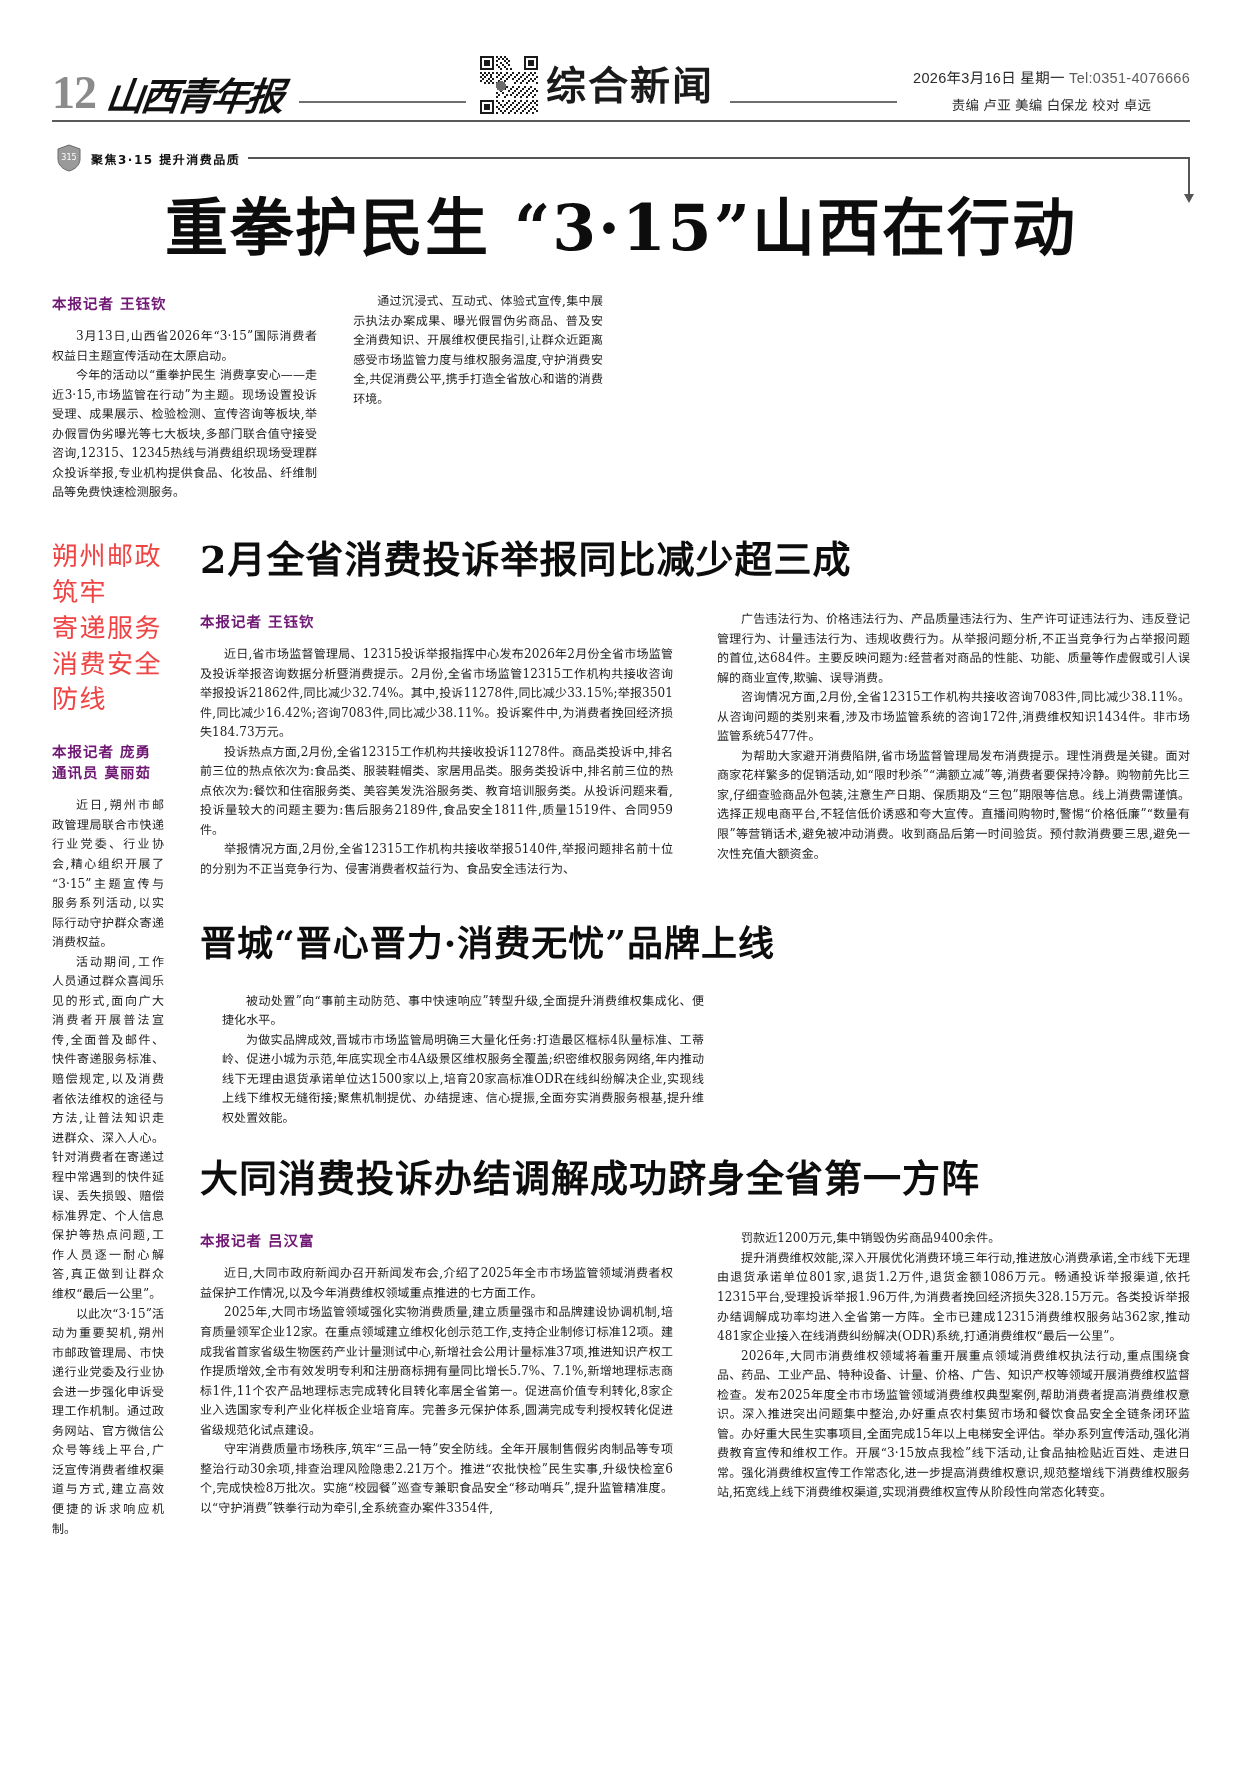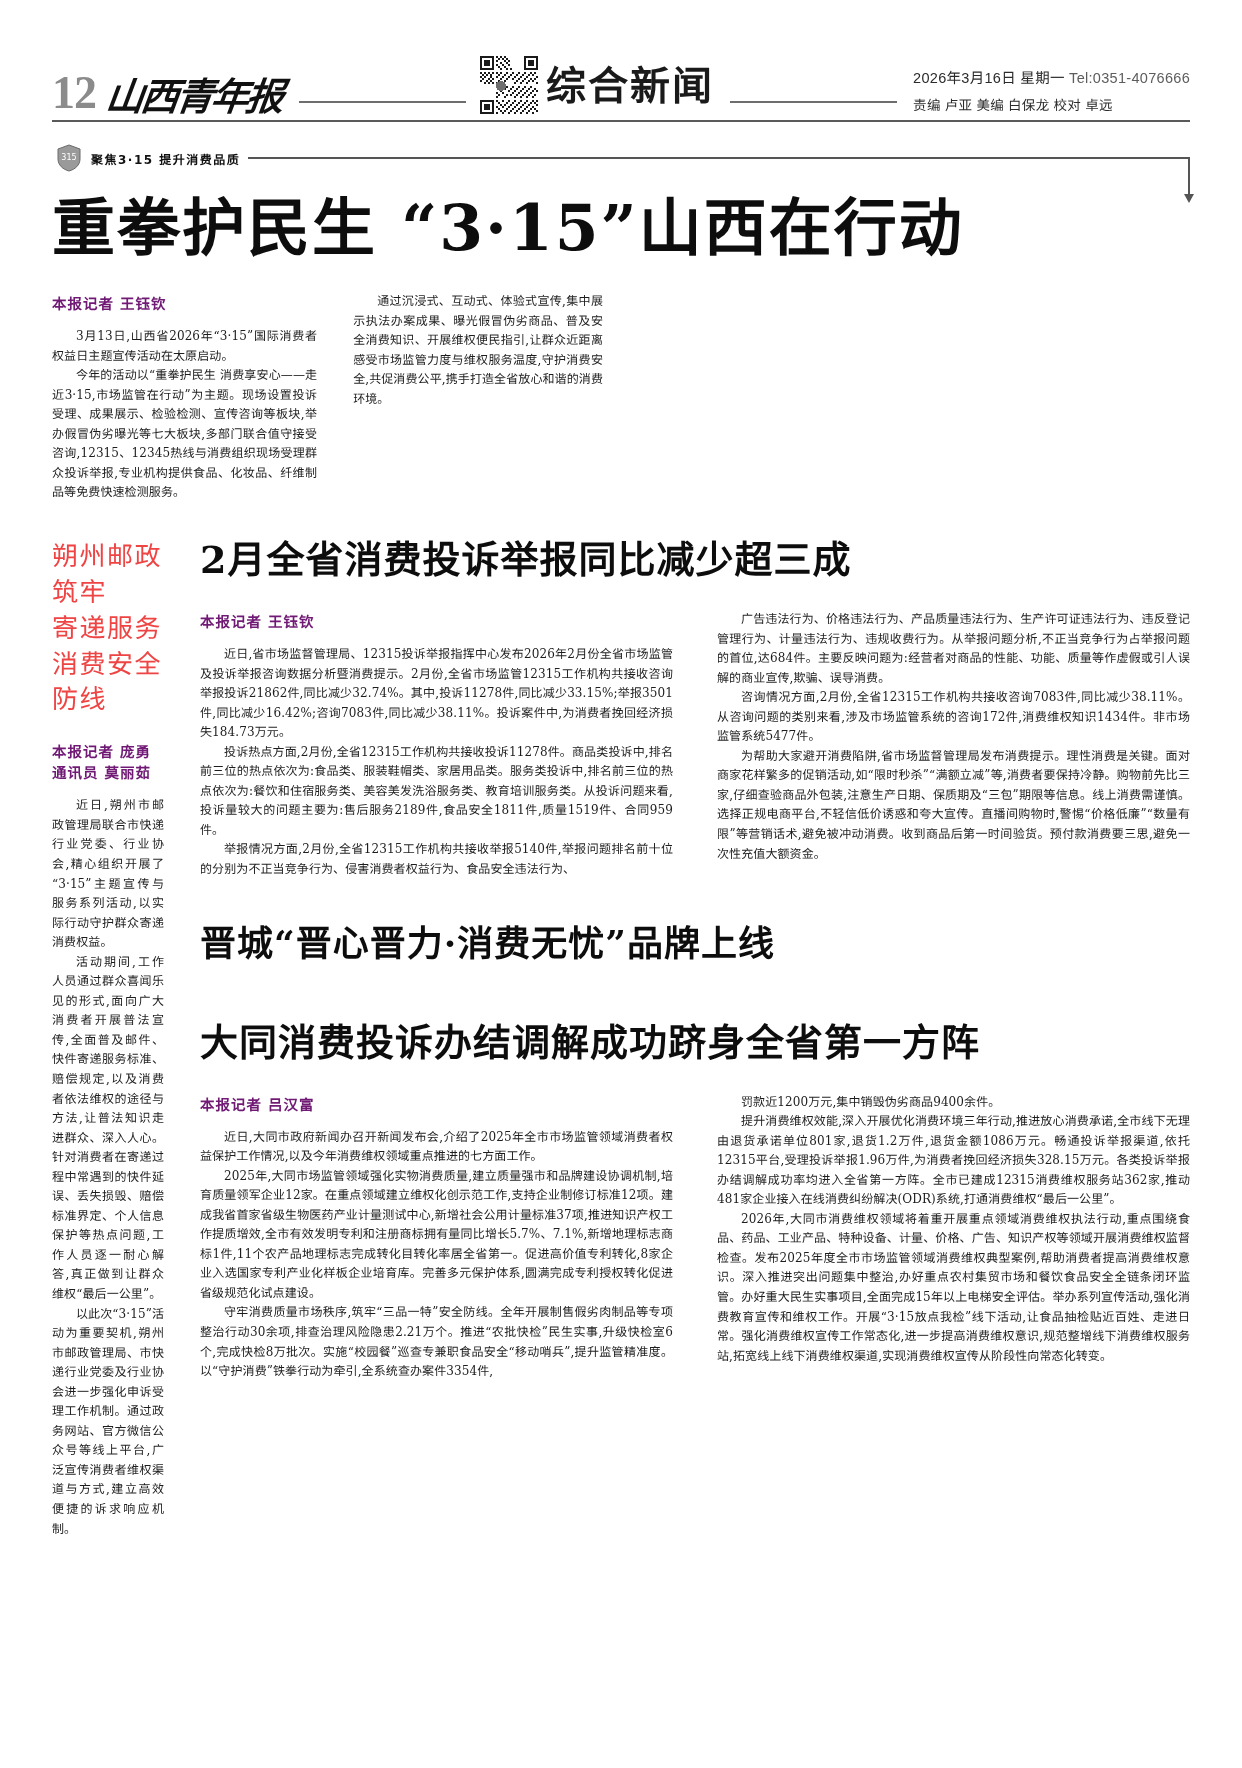--- a/index.html
+++ b/index.html
@@ -75,21 +75,21 @@
   }
   .mast-rule-right {
     flex: 1 1 auto;
     height: 2px;
     background: #6e6e6e;
     margin: 0 16px 13px 10px;
     min-width: 30px;
   }
   .mast-meta {
     flex: 0 0 auto;
-    text-align: left;
+    text-align: center;
     padding-bottom: 2px;
   }
   .mast-date {
     font-family: "Liberation Sans", sans-serif;
     font-size: 14.5px;
     color: #2b2b2b;
     white-space: nowrap;
     letter-spacing: 0.3px;
   }
   .mast-date .tel { color: #5d5d5d; }
@@ -148,20 +148,21 @@
     position: absolute;
     left: -4px;
     bottom: -8px;
     border-left: 5px solid transparent;
     border-right: 5px solid transparent;
     border-top: 9px solid #555;
   }
 
   
   .main-headline {
+    text-align: center;
     font-family: "DejaVu Serif", serif;
     font-weight: 700;
     font-size: 63px;
     letter-spacing: 2px;
     color: #0d0d0d;
     margin: 22px 0 0 0;
     line-height: 1.08;
     white-space: nowrap;
   }
 
@@ -513,20 +514,24 @@
           </div>
         </div>
       </div>
 
       <div class="spacer-34"></div>
 
       <div>
         <h2 class="wide-headline">晋城“晋心晋力·消费无忧”品牌上线</h2>
         <div class="spacer-26"></div>
         <div class="two-col">
+          <div class="c c2">
+            <p class="body">被动处置”向“事前主动防范、事中快速响应”转型升级,全面提升消费维权集成化、便捷化水平。</p>
+            <p class="body">为做实品牌成效,晋城市市场监管局明确三大量化任务:打造最区框标4队量标准、工蒂岭、促进小城为示范,年底实现全市4A级景区维权服务全覆盖;织密维权服务网络,年内推动线下无理由退货承诺单位达1500家以上,培育20家高标准ODR在线纠纷解决企业,实现线上线下维权无缝衔接;聚焦机制提优、办结提速、信心提振,全面夯实消费服务根基,提升维权处置效能。</p>
+          </div>
         </div>
       </div>
 
       <div class="spacer-20"></div>
 
       <div>
         <h2 class="wide-headline big">大同消费投诉办结调解成功跻身全省第一方阵</h2>
         <div class="spacer-26"></div>
         <div class="two-col">
           <div class="c c1">

